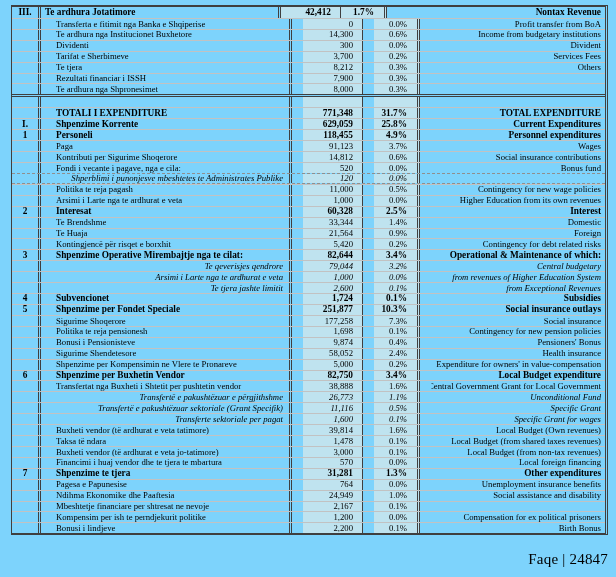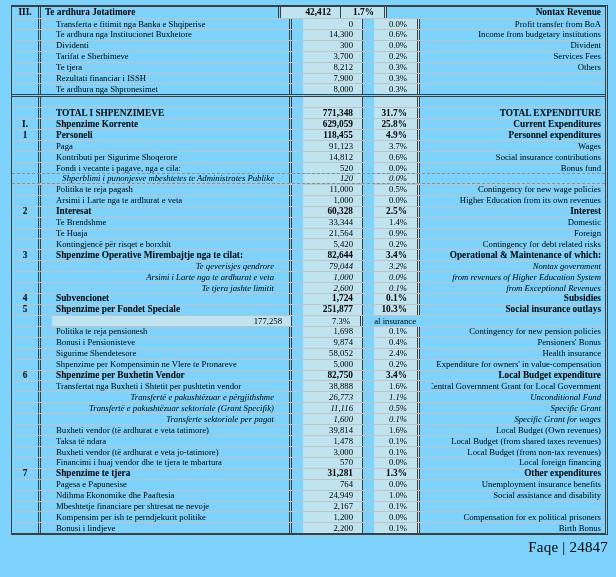--- a/index.html
+++ b/index.html
@@ -36,24 +36,24 @@
     box-sizing:border-box;
   }
   .num { justify-content:center; border-right:3px double #3f3f3f; font-weight:bold; }
   .sq  { padding-left:4px; border-right:3px double #3f3f3f; }
   .val { background:#bfe3ef; justify-content:flex-end; padding-right:9px;  border-right:1px solid #3f3f3f;padding-left:36px; }
   .pct { background:#bfe3ef; justify-content:flex-end; padding-right:10px; border-right:3px double #3f3f3f; }
   .en  { justify-content:flex-end; padding-right:4px;text-align:center; }
 
   .row.b .cell { font-weight:bold; font-size:9.3px; }
   .row.i .cell { font-style:italic; }
-  .row.i .sq   { justify-content:flex-end; padding-right:15px; }
+  .row.i .sq   { justify-content:flex-end; padding-right:6px; }
 
   .footer {
-    position:absolute; right:8px; bottom:21px;
+    position:absolute; right:8px; bottom:9px;
     font-size:15px; letter-spacing:0.2px;
   }
   .footer .sep { display:inline-block; margin:0 4px; }
 </style>
 </head>
 <body>
 
 <div class="page">
 
   <div class="budget-table" id="budget-table">
@@ -124,21 +124,21 @@
     <div class="row ht sp">
       <div class="cell num"></div>
       <div class="cell sq"></div>
       <div class="cell val"></div>
       <div class="cell pct"></div>
       <div class="cell en"></div>
     </div>
 
     <div class="row b">
       <div class="cell num"></div>
-      <div class="cell sq">TOTAL I SHPENZIMEVE</div>
+      <div class="cell sq">TOTALI I EXPENDITURE</div>
       <div class="cell val">771,348</div>
       <div class="cell pct">31.7%</div>
       <div class="cell en">TOTAL EXPENDITURE</div>
     </div>
 
     <div class="row b">
       <div class="cell num">I.</div>
       <div class="cell sq">Shpenzime Korrente</div>
       <div class="cell val">629,059</div>
       <div class="cell pct">25.8%</div>
@@ -239,21 +239,21 @@
       <div class="cell val">82,644</div>
       <div class="cell pct">3.4%</div>
       <div class="cell en">Operational &amp; Maintenance of which:</div>
     </div>
 
     <div class="row i">
       <div class="cell num"></div>
       <div class="cell sq">Te qeverisjes qendrore</div>
       <div class="cell val">79,044</div>
       <div class="cell pct">3.2%</div>
-      <div class="cell en">Nontax government</div>
+      <div class="cell en">Central budgetary</div>
     </div>
 
     <div class="row i">
       <div class="cell num"></div>
       <div class="cell sq">Arsimi i Larte nga te ardhurat e veta</div>
       <div class="cell val">1,000</div>
       <div class="cell pct">0.0%</div>
       <div class="cell en">from revenues of Higher Education System</div>
     </div>
 
@@ -276,20 +276,21 @@
     <div class="row b">
       <div class="cell num">5</div>
       <div class="cell sq">Shpenzime per Fondet Speciale</div>
       <div class="cell val">251,877</div>
       <div class="cell pct">10.3%</div>
       <div class="cell en">Social insurance outlays</div>
     </div>
 
     <div class="row">
       <div class="cell num"></div>
+      <div class="cell sq">Sigurime Shoqerore</div>
       <div class="cell val">177,258</div>
       <div class="cell pct">7.3%</div>
       <div class="cell en">Social insurance</div>
     </div>
 
     <div class="row">
       <div class="cell num"></div>
       <div class="cell sq">Politika te reja pensionesh</div>
       <div class="cell val">1,698</div>
       <div class="cell pct">0.1%</div>

